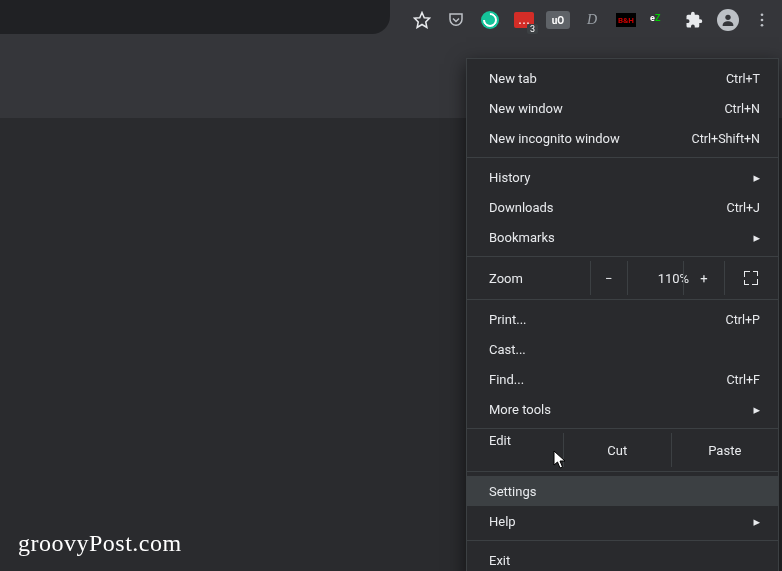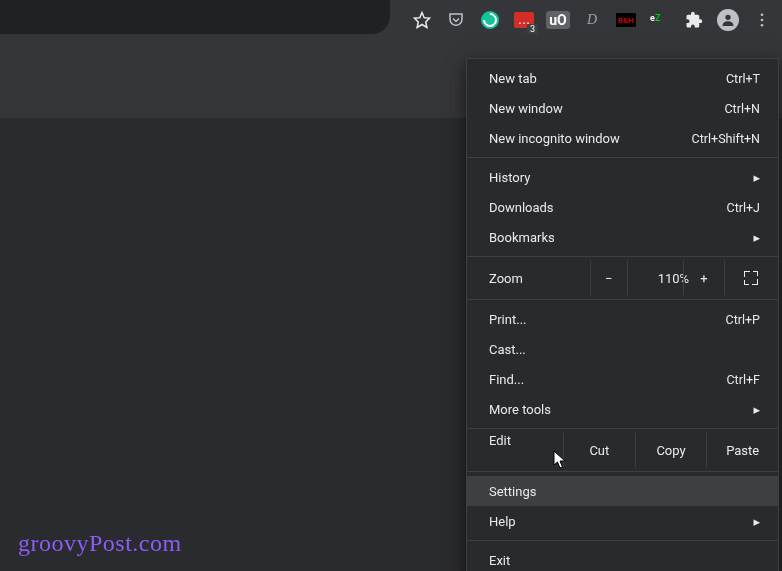--- a/index.html
+++ b/index.html
@@ -48,21 +48,21 @@
   }
   .ext-lastpass::before{content:"⋯"; font-size:12px; line-height:10px;}
   .badge {
     position:absolute; bottom:-2px; right:-2px;
     background:#3c4043; color:#fff;
     font-size:9px; padding:0 3px; border-radius:2px;
   }
   .ext-ublock {
     width:34px; height:18px; border-radius:3px;
     background:#5f6368; display:flex; align-items:center; justify-content:center;
-    color:#fff; font-size:14px; font-weight:bold;
+    color:#fff; font-size:10px; font-weight:bold;
   }
   .ext-grammarly {
     width:18px; height:18px; border-radius:50%;
     background:#15c39a; display:flex; align-items:center; justify-content:center;
   }
   .ext-grammarly::after{content:""; width:10px; height:10px; border:2px solid #fff; border-radius:50%; border-left-color:transparent; transform:rotate(45deg);}
   .ext-bh { width:20px; height:14px; background:#000; color:#c00; font-size:8px; font-weight:bold; display:flex; align-items:center; justify-content:center;}
   .ext-ez { width:20px; height:14px; font-size:9px; font-weight:bold;}
   .ext-ez .e{color:#fff;} .ext-ez .z{color:#0c0;}
   .ext-d { color:#9aa0a6; font-size:14px; font-style:italic; font-family: Georgia, serif;}
@@ -77,21 +77,21 @@
     background:#35363a;
   }
   .content {
     position:absolute; top:118px; left:0; right:0; bottom:0;
     background:#2a2b2e;
   }
 
   
   .watermark {
     position:absolute; left:18px; bottom:14px;
-    color:#8b5cf6; font-family: Georgia, serif; font-size:24px;
+    color:#ffffff; font-family: Georgia, serif; font-size:24px;
     letter-spacing:0.5px;
   }
 
   
   .menu {
     position: absolute;
     top: 40px; right: 3px;
     width: 313px;
     background: #292a2d;
     border: 1px solid #3c4043;
@@ -274,23 +274,20 @@
     <span class="label">More tools</span>
     <span class="chev">▸</span>
   </div>
   <div class="sep"></div>
   <div class="edit-row">
     <span class="label">Edit</span>
     <div class="edit-cell">
         <span>Cut</span>
       </div>
     <div class="edit-cell">
-        <span>Copy</span>
-      </div>
-    <div class="edit-cell">
         <span>Paste</span>
       </div>
   </div>
   <div class="sep"></div>
   <div class="row hovered">
     <span class="label">Settings</span>
   </div>
   <div class="row">
     <span class="label">Help</span>
     <span class="chev">▸</span>

